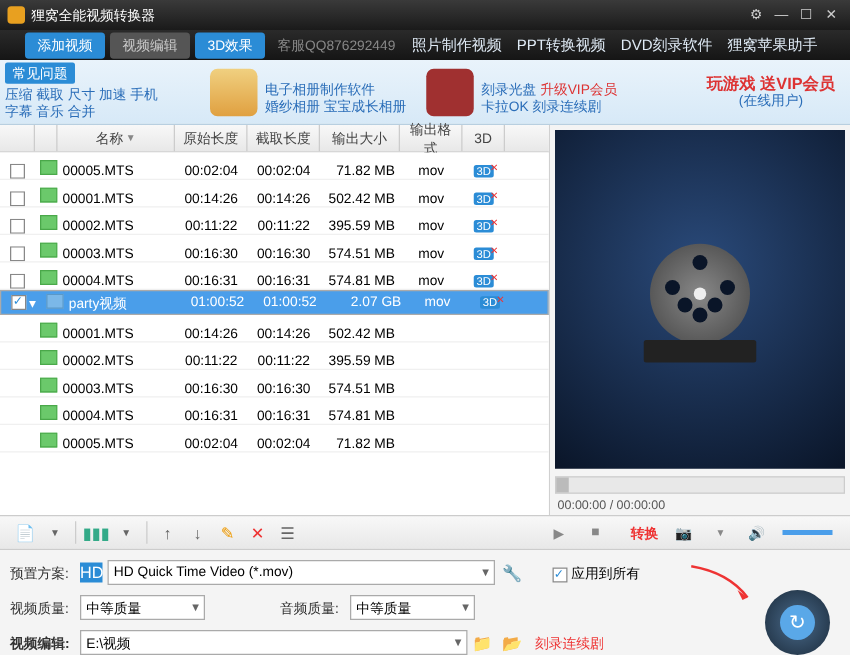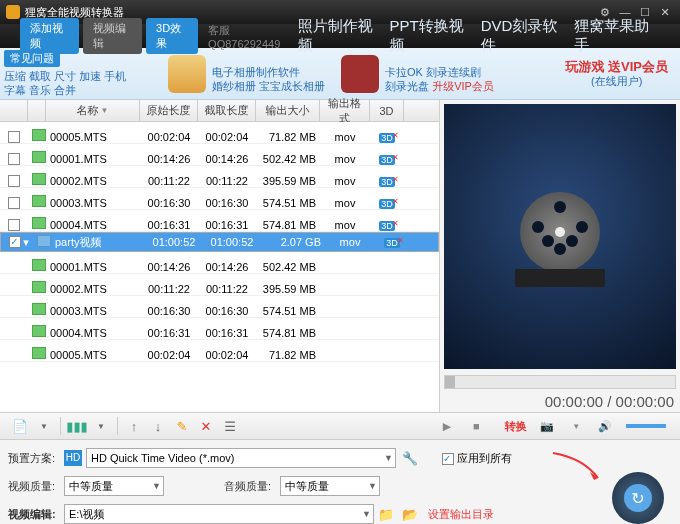--- a/index.html
+++ b/index.html
@@ -6,21 +6,21 @@
 body{width:680px;height:524px;background:#fff;overflow:hidden}
 .titlebar{height:24px;background:linear-gradient(#3a3a3a,#1a1a1a);display:flex;align-items:center;padding:0 6px;color:#fff}
 .titlebar .logo{width:14px;height:14px;background:#e8a020;border-radius:3px;margin-right:5px}
 .titlebar .ttl{flex:1;font-size:11px}
 .winbtn{width:18px;height:14px;margin-left:2px;color:#ccc;text-align:center;cursor:pointer;font-size:11px;line-height:14px}
 .tabbar{height:24px;background:linear-gradient(#2a2a2a,#151515);display:flex;align-items:center;padding:0 20px;color:#ccc}
 .tab{padding:3px 10px;border-radius:3px;margin-right:4px;cursor:pointer;font-size:11px}
 .tab.blue{background:#2b8cd6;color:#fff}
 .tab.gray{background:#555}
 .tabbar .sp{flex:1}
-.toplink{margin:0 6px;color:#dfeaf5;font-size:15px}
+.toplink{margin:0 6px;color:#dfeaf5;font-size:12px}
 .banner{height:52px;background:linear-gradient(#e9f3fb,#d7e9f7);display:flex;align-items:center;border-bottom:1px solid #b8cfe0}
 .faq{width:160px;padding:4px 4px}
 .faq .hd{background:#2b8cd6;color:#fff;padding:1px 6px;border-radius:2px;display:inline-block;margin-bottom:2px}
 .faq .links{color:#2a6db8;line-height:14px}
 .bn{display:flex;align-items:flex-end;margin:0 8px}
 .bn .ic{width:38px;height:38px;background:#ddd;border-radius:6px;margin-right:6px}
 .bn .tx{color:#2a6db8;line-height:14px}
 .bn .tx .red{color:#d33}
 .main{display:flex;height:312px}
 .tblwrap{width:440px;border-right:1px solid #d0d0d0;display:flex;flex-direction:column}
@@ -49,34 +49,34 @@
 .preview{flex:1;display:flex;flex-direction:column;background:#f4f4f4}
 .vid{flex:1;background:radial-gradient(circle at 50% 40%,#2a4a7a,#0a1528);display:flex;align-items:center;justify-content:center;margin:4px}
 .reel{width:100px;height:100px;position:relative}
 .reel .disc{width:80px;height:80px;border-radius:50%;background:radial-gradient(#888,#444);position:absolute;top:5px;left:10px}
 .reel .hole{width:12px;height:12px;border-radius:50%;background:#0a1528;position:absolute}
 .reel .h1{top:14px;left:44px}.reel .h2{top:34px;left:22px}.reel .h3{top:34px;left:66px}.reel .h4{top:56px;left:44px}.reel .h5{top:48px;left:32px}.reel .h6{top:48px;left:56px}
 .reel .center{width:10px;height:10px;border-radius:50%;background:#eee;position:absolute;top:40px;left:45px}
 .reel .film{width:90px;height:18px;background:#222;position:absolute;bottom:0;left:5px;border-radius:2px}
 .slider{height:14px;background:#e8e8e8;margin:2px 4px;border:1px solid #ccc;position:relative}
 .slider .thumb{width:10px;height:12px;background:#bbb;position:absolute;left:0}
-.timetxt{text-align:right;padding:2px 6px;color:#555;font-size:15px}
+.timetxt{text-align:left;padding:2px 6px;color:#555;font-size:10px}
 .toolbar{height:28px;display:flex;align-items:center;padding:0 8px;background:linear-gradient(#f8f8f8,#e8e8e8);border-top:1px solid #ccc;border-bottom:1px solid #ccc}
 .tbtn{width:20px;height:18px;margin:0 2px;cursor:pointer;color:#666;display:flex;align-items:center;justify-content:center;font-size:13px}
 .tbtn.sep{border-left:1px solid #ccc;width:1px;margin:0 4px}
 .pctrl{width:240px;display:flex;align-items:center;padding:0 6px;justify-content:space-between}
 .pbtn{width:18px;height:18px;cursor:pointer;color:#888;display:flex;align-items:center;justify-content:center}
 .red-label{color:#e33;font-weight:bold;margin-left:8px}
 .bottom{padding:6px 8px;background:#f4f4f4;position:relative}
 .row{display:flex;align-items:center;height:24px;margin-bottom:4px}
 .lbl{width:56px;color:#333}
 .sel{border:1px solid #aaa;background:#fff;padding:2px 4px;height:20px;display:flex;align-items:center;position:relative}
 .sel .dd{position:absolute;right:2px;font-size:9px;color:#666}
 .wideSel{flex:1;max-width:310px}
-.hdico{width:18px;height:16px;background:#2b8cd6;color:#fff;font-size:10px;text-align:center;line-height:16px;margin-right:4px}
+.hdico{width:18px;height:16px;background:#2b8cd6;color:#fff;font-size:13px;text-align:center;line-height:16px;margin-right:4px}
 .bigbtn{width:52px;height:52px;border-radius:50%;background:radial-gradient(#4a6a8a,#1a2a3a);position:absolute;right:16px;bottom:12px;display:flex;align-items:center;justify-content:center;cursor:pointer}
 .bigbtn .inner{width:28px;height:28px;border-radius:50%;background:#5aa8e8;display:flex;align-items:center;justify-content:center;color:#fff;font-size:16px}
 .redarrow{position:absolute;right:72px;bottom:48px;width:60px;height:40px;pointer-events:none}
 </style>
 </head>
 <body>
 
 <div class="titlebar">
   <span class="logo"></span>
   <span class="ttl">狸窝全能视频转换器</span>
@@ -107,22 +107,22 @@
   <div class="bn">
     <div class="ic" style="background:linear-gradient(#f0d080,#e0a040)"></div>
     <div class="tx">
         <div>电子相册制作软件</div>
         <div>婚纱相册 宝宝成长相册</div>
       </div>
   </div>
   <div class="bn">
     <div class="ic" style="background:#a03030"></div>
     <div class="tx">
+        <div><span>刻录光盘</span> <span class="red">升级VIP会员</span></div>
         <div>卡拉OK 刻录连续剧</div>
-        <div><span>刻录光盘</span> <span class="red">升级VIP会员</span></div>
       </div>
   </div>
   <div class="bn" style="margin-left:auto;margin-right:12px">
     <div class="tx" style="text-align:center">
         <div style="color:#d33;font-size:13px;font-weight:bold">玩游戏 送VIP会员</div>
         <div>(在线用户)</div>
       </div>
   </div>
 </div>
 
@@ -336,21 +336,21 @@
       </div>
   </div>
   <div class="row">
     <span class="lbl" style="font-weight:bold">视频编辑:</span>
     <div class="sel wideSel">
         <span>E:\视频</span>
         <span class="dd">▼</span>
       </div>
     <span class="tbtn" style="color:#e8a020">📁</span>
     <span class="tbtn">📂</span>
-    <span style="color:#e33;margin-left:6px">设置输出目录</span>
+    <span style="color:#e33;margin-left:6px">刻录连续剧</span>
   </div>
   <svg class="redarrow">
       <path d="M5,5 Q35,10 50,30" stroke="#e33" stroke-width="2" fill="none"></path>
       <path d="M50,30 L42,24 L46,32 Z" fill="#e33"></path>
     </svg>
   <div class="bigbtn">
       <div class="inner">↻</div>
     </div>
 </div>
 

